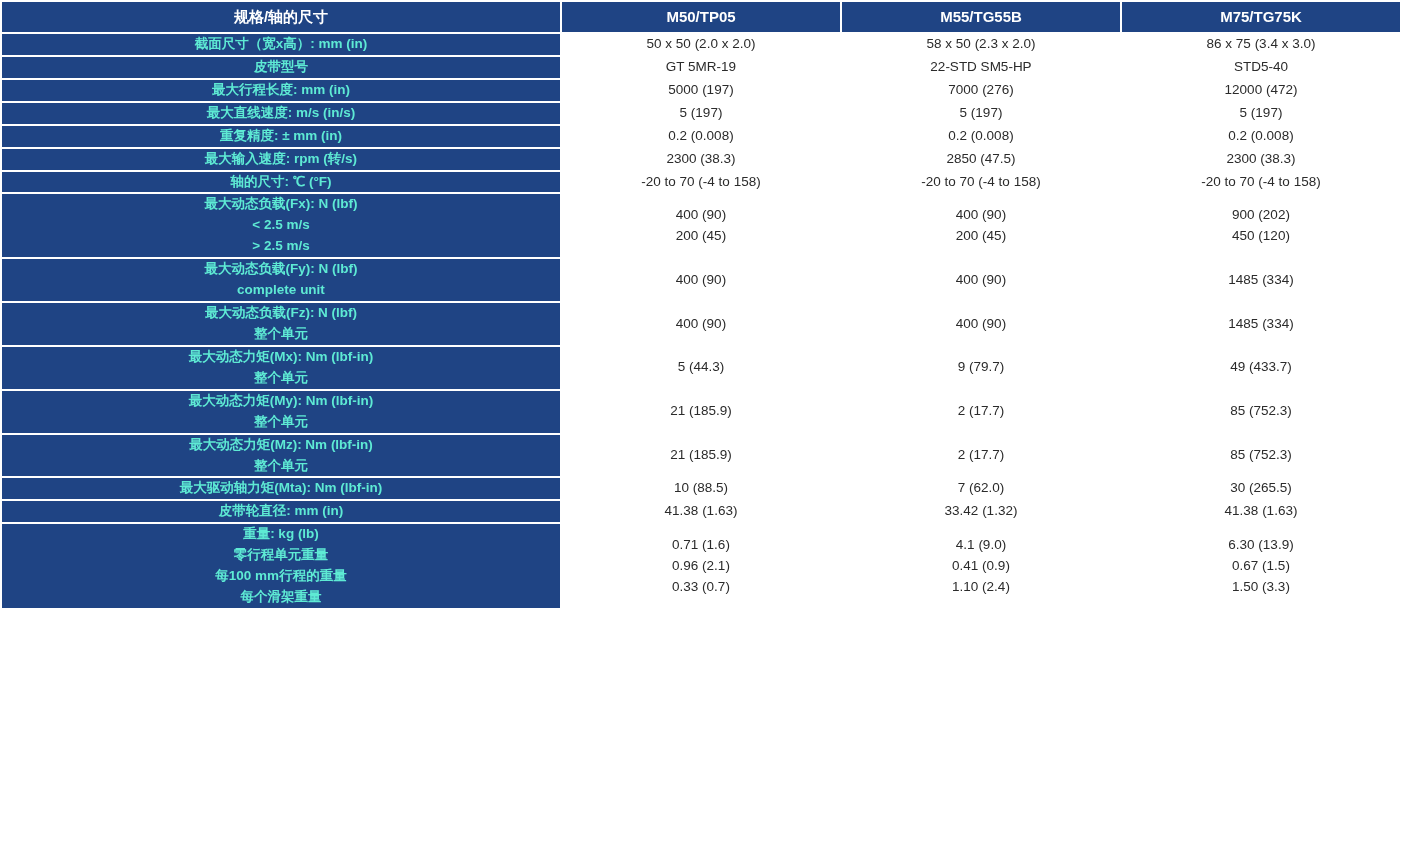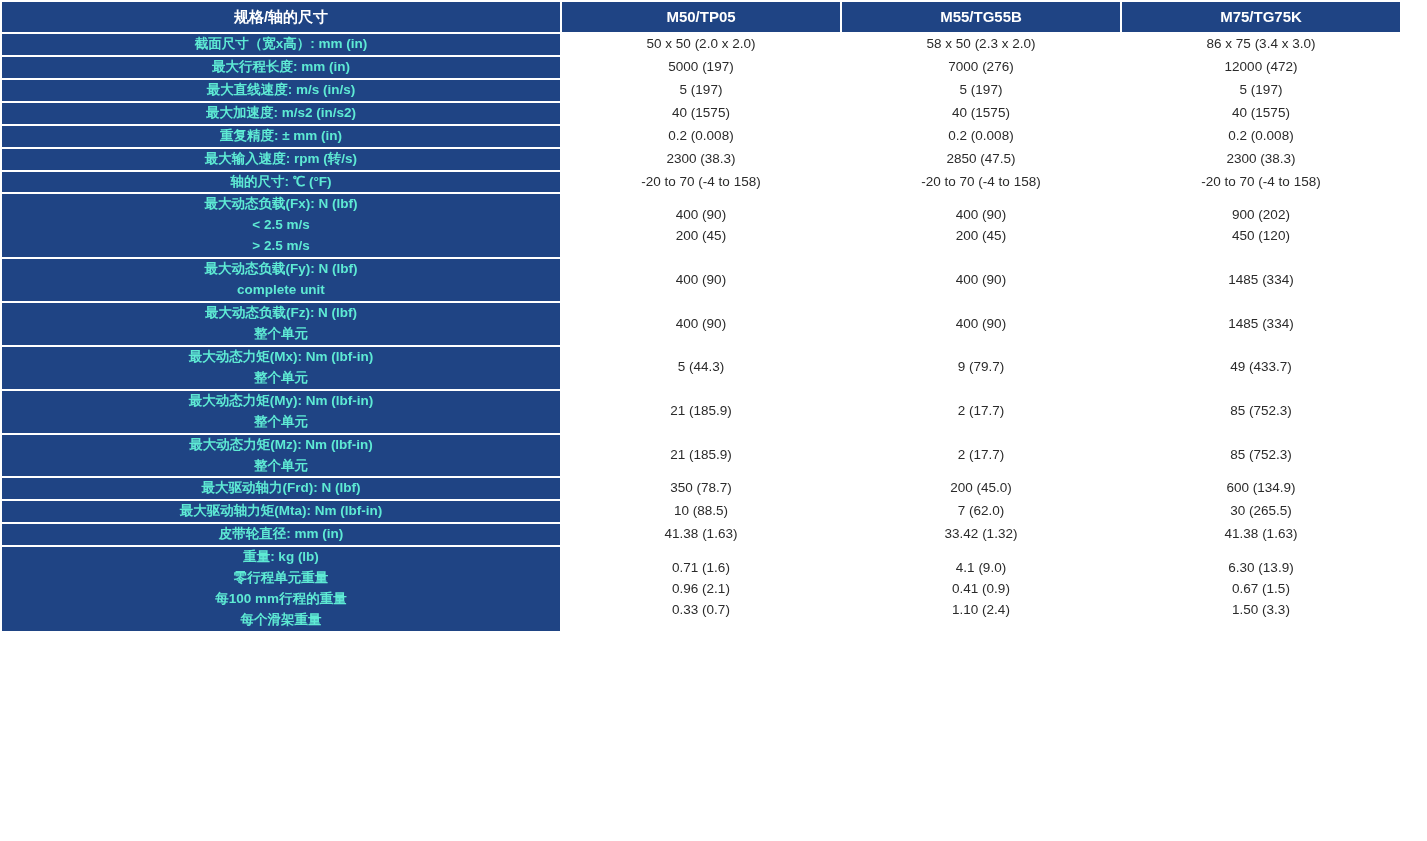--- a/index.html
+++ b/index.html
@@ -93,20 +93,34 @@
         </td>
         <td class="cell-value">
           <span class="sub">58 x 50 (2.3 x 2.0)</span>
         </td>
         <td class="cell-value">
           <span class="sub">86 x 75 (3.4 x 3.0)</span>
         </td>
       </tr>
       <tr>
         <th class="row-label">
+          <span class="sub">皮带型号</span>
+        </th>
+        <td class="cell-value">
+          <span class="sub">GT 5MR-19</span>
+        </td>
+        <td class="cell-value">
+          <span class="sub">22-STD SM5-HP</span>
+        </td>
+        <td class="cell-value">
+          <span class="sub">STD5-40</span>
+        </td>
+      </tr>
+      <tr>
+        <th class="row-label">
           <span class="sub">最大行程长度: mm (in)</span>
         </th>
         <td class="cell-value">
           <span class="sub">5000 (197)</span>
         </td>
         <td class="cell-value">
           <span class="sub">7000 (276)</span>
         </td>
         <td class="cell-value">
           <span class="sub">12000 (472)</span>
@@ -117,34 +131,20 @@
           <span class="sub">最大直线速度: m/s (in/s)</span>
         </th>
         <td class="cell-value">
           <span class="sub">5 (197)</span>
         </td>
         <td class="cell-value">
           <span class="sub">5 (197)</span>
         </td>
         <td class="cell-value">
           <span class="sub">5 (197)</span>
-        </td>
-      </tr>
-      <tr>
-        <th class="row-label">
-          <span class="sub">最大加速度: m/s2 (in/s2)</span>
-        </th>
-        <td class="cell-value">
-          <span class="sub">40 (1575)</span>
-        </td>
-        <td class="cell-value">
-          <span class="sub">40 (1575)</span>
-        </td>
-        <td class="cell-value">
-          <span class="sub">40 (1575)</span>
         </td>
       </tr>
       <tr>
         <th class="row-label">
           <span class="sub">重复精度: ± mm (in)</span>
         </th>
         <td class="cell-value">
           <span class="sub">0.2 (0.008)</span>
         </td>
         <td class="cell-value">
@@ -267,34 +267,20 @@
           <span class="sub">整个单元</span>
         </th>
         <td class="cell-value">
           <span class="sub">21 (185.9)</span>
         </td>
         <td class="cell-value">
           <span class="sub">2 (17.7)</span>
         </td>
         <td class="cell-value">
           <span class="sub">85 (752.3)</span>
-        </td>
-      </tr>
-      <tr>
-        <th class="row-label">
-          <span class="sub">最大驱动轴力(Frd): N (lbf)</span>
-        </th>
-        <td class="cell-value">
-          <span class="sub">350 (78.7)</span>
-        </td>
-        <td class="cell-value">
-          <span class="sub">200 (45.0)</span>
-        </td>
-        <td class="cell-value">
-          <span class="sub">600 (134.9)</span>
         </td>
       </tr>
       <tr>
         <th class="row-label">
           <span class="sub">最大驱动轴力矩(Mta): Nm (lbf-in)</span>
         </th>
         <td class="cell-value">
           <span class="sub">10 (88.5)</span>
         </td>
         <td class="cell-value">

